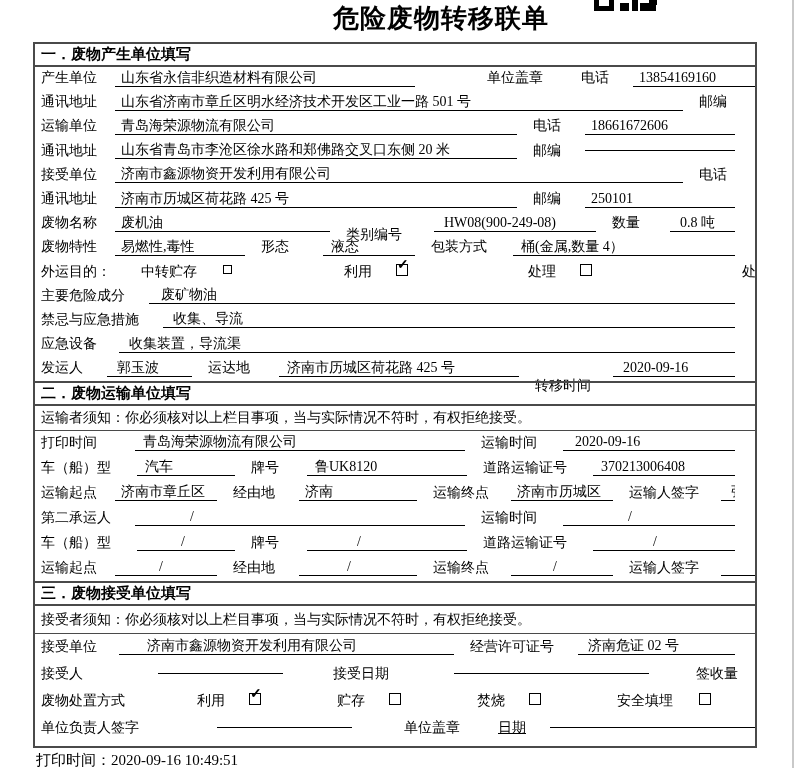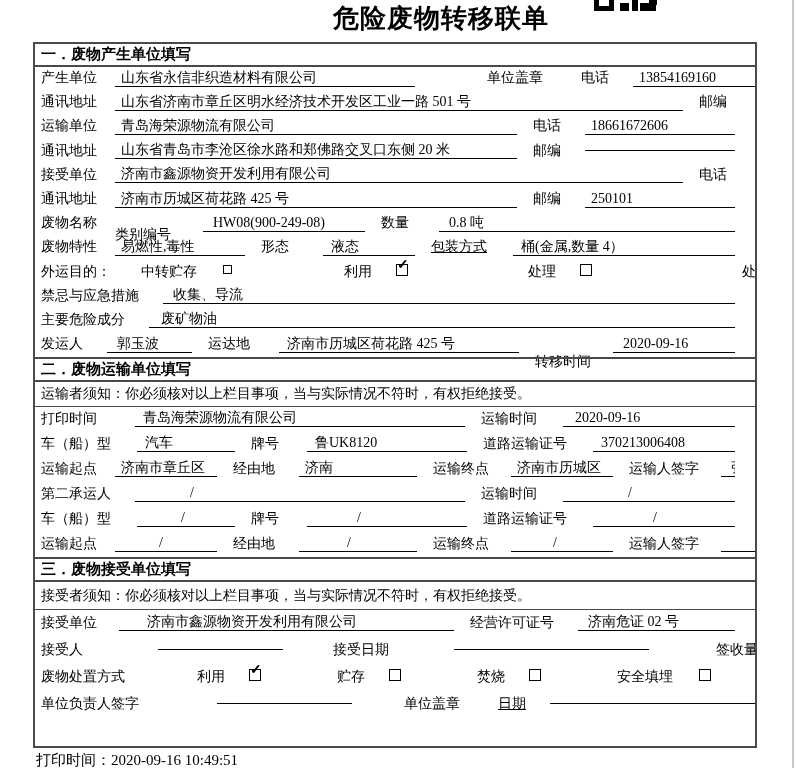--- a/index.html
+++ b/index.html
@@ -89,56 +89,61 @@
           <span class="lbl" style="flex: 0 0 36px; width: 36px;">电话</span>
         </div>
         <div class="frow">
           <span class="lbl" style="flex: 0 0 58px; width: 58px;">通讯地址</span>
           <span class="fld flex" style="padding-left: 6px;">济南市历城区荷花路 425 号</span>
           <span class="lbl" style="flex: 0 0 36px; width: 36px;">邮编</span>
           <span class="fld" style="padding-left: 6px; flex: 0 0 150px; width: 150px;">250101</span>
         </div>
         <div class="frow">
           <span class="lbl" style="flex: 0 0 58px; width: 58px;">废物名称</span>
+          <span class="fld" style="padding-left: 6px; flex: 0 0 215px; width: 215px;">废机油</span>
           <span class="lbl" style="flex: 0 0 72px; width: 72px; margin-top: 24px;">类别编号</span>
           <span class="fld" style="padding-left: 10px; flex: 0 0 162px; width: 162px; font-family: Liberation Serif, serif;">HW08(900-249-08)</span>
           <span class="lbl" style="flex: 0 0 42px; width: 42px;">数量</span>
           <span class="fld flex" style="padding-left: 10px;">0.8 吨</span>
         </div>
         <div class="frow">
           <span class="lbl" style="flex: 0 0 58px; width: 58px;">废物特性</span>
           <span class="fld" style="padding-left: 6px; flex: 0 0 130px; width: 130px;">易燃性,毒性</span>
           <span class="lbl" style="flex: 0 0 46px; width: 46px;">形态</span>
           <span class="fld" style="padding-left: 8px; flex: 0 0 92px; width: 92px;">液态</span>
-          <span class="lbl" style="flex: 0 0 66px; width: 66px; text-decoration: underline;">包装方式</span>
+          <span class="lbl" style="flex: 0 0 66px; width: 66px;">包装方式</span>
           <span class="fld flex" style="padding-left: 8px;">桶(金属,数量 4）</span>
         </div>
         <div class="frow">
           <span class="lbl" style="flex: 0 0 84px; width: 84px;">外运目的：</span>
           <span class="lbl" style="flex: 0 0 62px; width: 62px;">中转贮存</span>
           <span class="chk small"></span>
           <span class="gapc" style="flex: 0 0 80px; width: 80px;"></span>
           <span class="lbl" style="flex: 0 0 32px; width: 32px;">利用</span>
           <span class="chk">
             <span class="mark">✓</span>
           </span>
           <span class="gapc" style="flex: 0 0 88px; width: 88px;"></span>
           <span class="lbl" style="flex: 0 0 32px; width: 32px;">处理</span>
           <span class="chk"></span>
           <span class="gapc" style="flex: 0 0 118px; width: 118px;"></span>
           <span class="lbl" style="flex: 0 0 32px; width: 32px;">处置</span>
           <span class="chk"></span>
         </div>
         <div class="frow">
+          <span class="lbl" style="flex: 0 0 92px; width: 92px;">主要危险成分</span>
+          <span class="fld flex" style="padding-left: 12px;">废矿物油</span>
+        </div>
+        <div class="frow">
           <span class="lbl" style="flex: 0 0 106px; width: 106px;">禁忌与应急措施</span>
           <span class="fld flex" style="padding-left: 10px;">收集、导流</span>
         </div>
         <div class="frow">
-          <span class="lbl" style="flex: 0 0 92px; width: 92px;">主要危险成分</span>
-          <span class="fld flex" style="padding-left: 12px;">废矿物油</span>
+          <span class="lbl" style="flex: 0 0 62px; width: 62px;">应急设备</span>
+          <span class="fld flex" style="padding-left: 10px;">收集装置，导流渠</span>
         </div>
         <div class="frow">
           <span class="lbl" style="flex: 0 0 50px; width: 50px;">发运人</span>
           <span class="fld" style="padding-left: 10px; flex: 0 0 85px; width: 85px;">郭玉波</span>
           <span class="lbl" style="flex: 0 0 55px; width: 55px;">运达地</span>
           <span class="fld" style="padding-left: 8px; flex: 0 0 240px; width: 240px;">济南市历城区荷花路 425 号</span>
           <span class="lbl" style="flex: 0 0 62px; width: 62px; margin-top: 36px;">转移时间</span>
           <span class="fld flex" style="padding-left: 10px;">2020-09-16</span>
         </div>
       </div>
@@ -205,21 +210,21 @@
         </div>
         <div class="frow">
           <span class="lbl" style="flex: 0 0 50px; width: 50px;">接受人</span>
           <span class="gapc" style="flex: 0 0 35px; width: 35px;"></span>
           <span class="fld" style="flex: 0 0 125px; width: 125px;"></span>
           <span class="gapc" style="flex: 0 0 18px; width: 18px;"></span>
           <span class="lbl" style="flex: 0 0 64px; width: 64px;">接受日期</span>
           <span class="gapc" style="flex: 0 0 25px; width: 25px;"></span>
           <span class="fld" style="flex: 0 0 195px; width: 195px;"></span>
           <span class="gapc" style="flex: 0 0 15px; width: 15px;"></span>
-          <span class="lbl" style="flex: 0 0 50px; width: 50px; margin-left: 20px;">签收量</span>
+          <span class="lbl" style="flex: 0 0 50px; width: 50px;">签收量</span>
           <span class="fld flex"></span>
         </div>
         <div class="frow">
           <span class="lbl" style="flex: 0 0 96px; width: 96px;">废物处置方式</span>
           <span class="gapc" style="flex: 0 0 28px; width: 28px;"></span>
           <span class="lbl" style="flex: 0 0 32px; width: 32px;">利用</span>
           <span class="chk">
             <span class="mark">✓</span>
           </span>
           <span class="gapc" style="flex: 0 0 44px; width: 44px;"></span>

